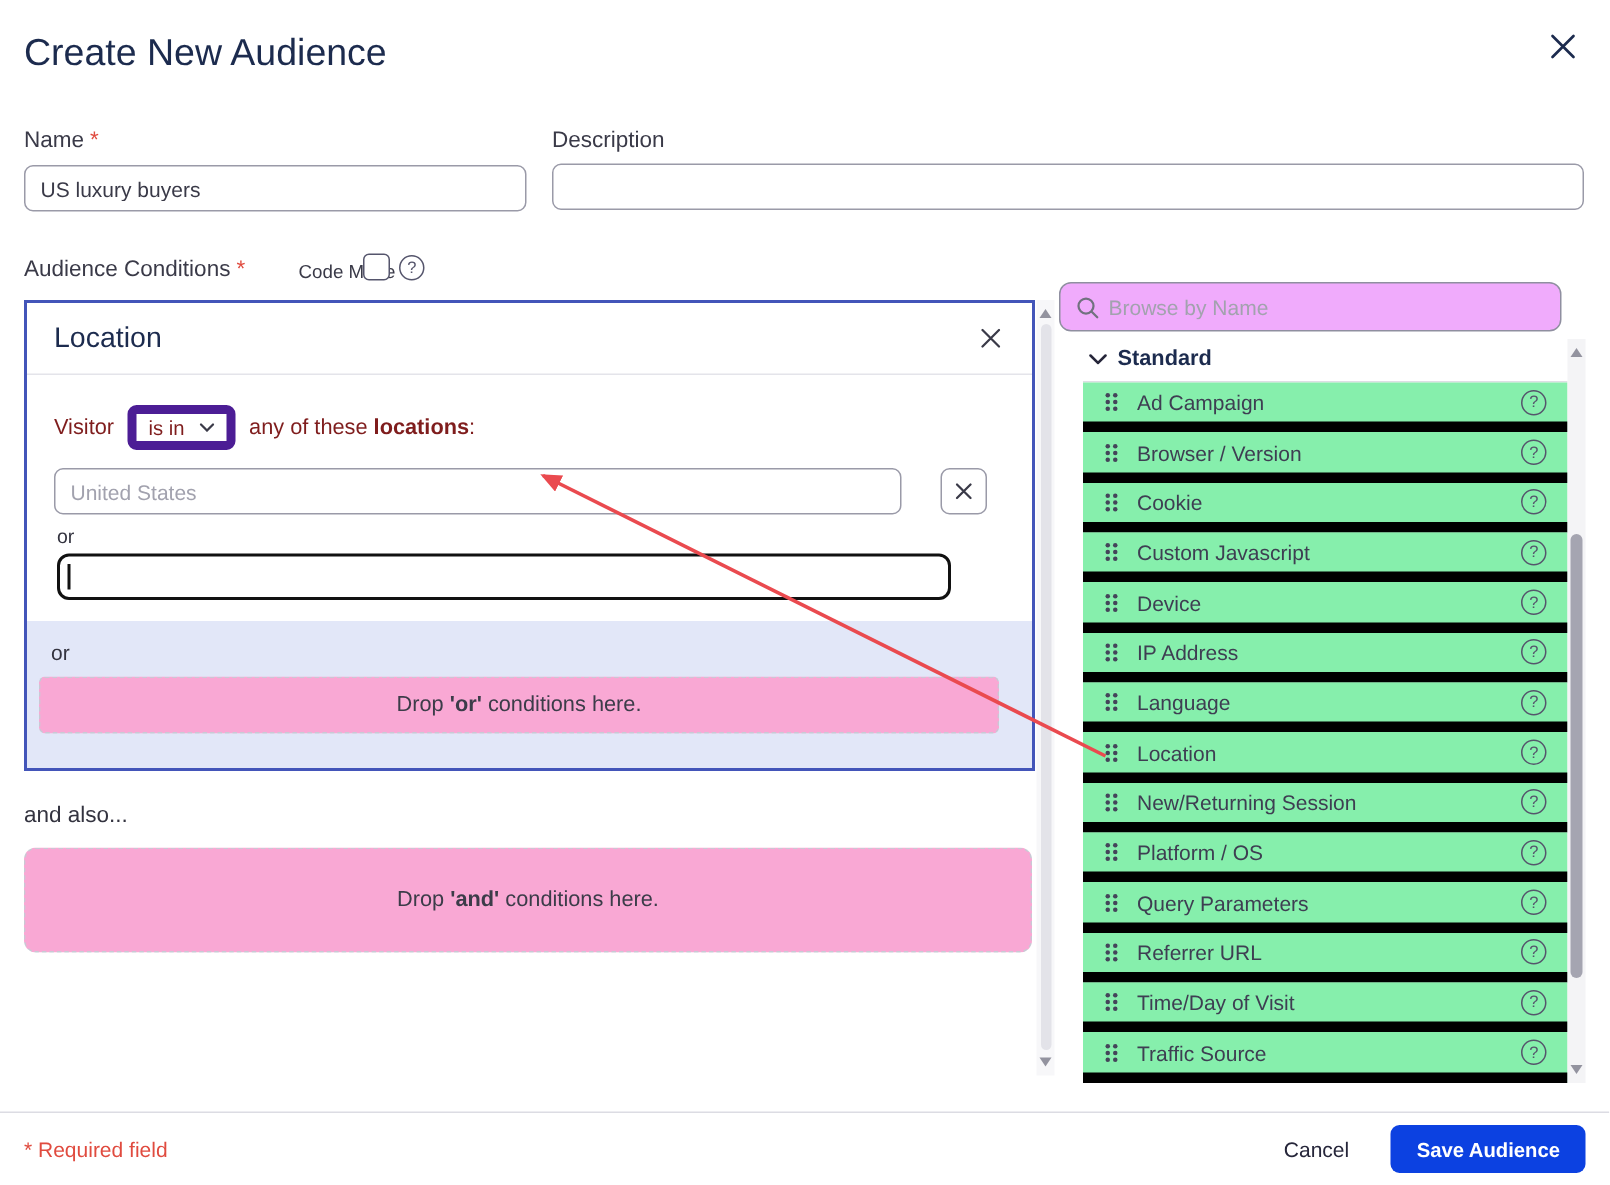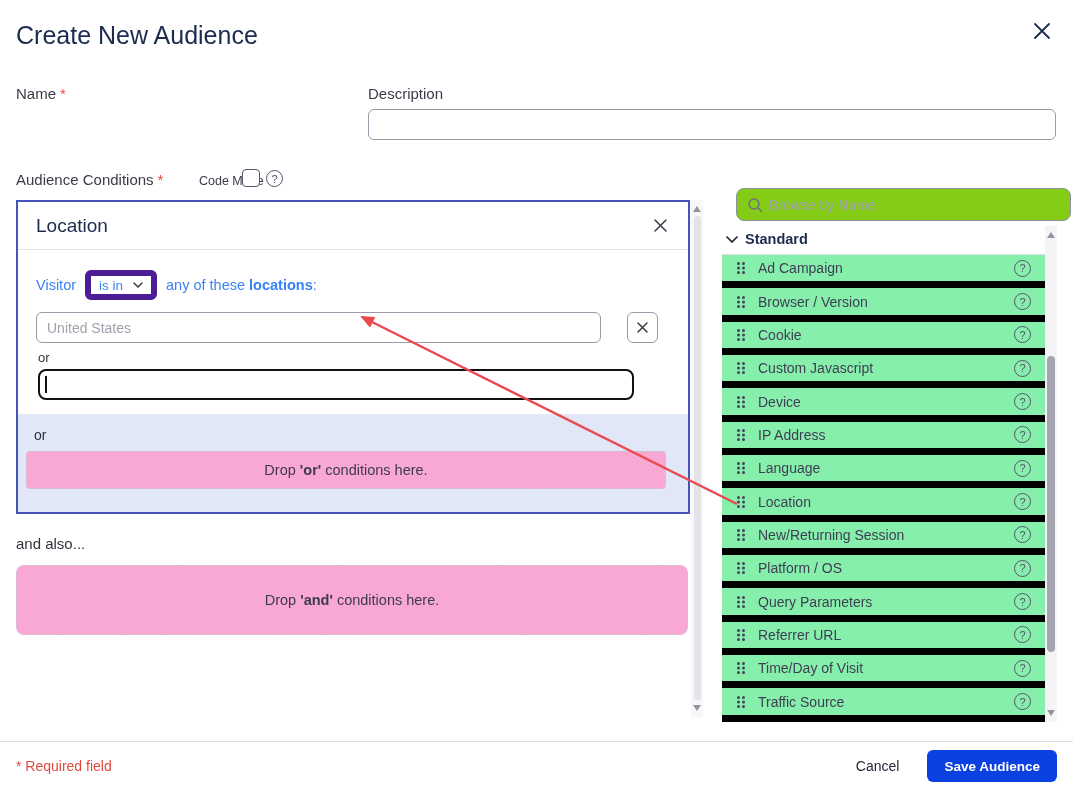--- a/index.html
+++ b/index.html
@@ -33,21 +33,21 @@
   .code-mode-help{position:absolute;left:266px;top:170px;}
 
   
   .builder{position:absolute;left:16px;top:200px;width:674px;height:314px;border:2px solid var(--panel-border,#4355b9);
            background:#fff;display:flex;flex-direction:column;}
   .card-header{height:48px;display:flex;align-items:center;padding:0 16px 0 18px;border-bottom:1px solid #e4e4ea;flex:none;}
   .card-title{font-size:19px;color:var(--title-navy,#1c2b4e);}
   .card-close{margin-left:auto;border:none;background:none;cursor:pointer;width:24px;height:24px;
               display:flex;align-items:center;justify-content:center;}
   .card-body{padding:20px 16px 14px 18px;flex:none;}
-  .clause-row{display:flex;align-items:center;font-size:14.5px;color:#3b82f6;}
+  .clause-row{display:flex;align-items:center;font-size:14.5px;color:#7f1d1d;}
   .select{margin:0 9px;width:72px;height:30px;border:6px solid #4c1d95;border-radius:6px;display:flex;align-items:center;
           padding:0 8px;font-size:13.5px;cursor:pointer;background:#fff;}
   .select .chev{margin-left:auto;display:flex;}
   .clause-text b{font-weight:700;}
   .value-row{display:flex;align-items:center;margin-top:12px;}
   .value-input{width:565px;height:31px;}
   .clear-btn{margin-left:26px;width:31px;height:31px;border:1px solid #9a9aa8;border-radius:6px;background:#fff;
              cursor:pointer;display:flex;align-items:center;justify-content:center;flex:none;}
   .small-or{margin:7px 0 4px 2px;font-size:13px;color:#33333f;}
   .focused-input{margin-left:2px;width:596px;height:31px;border:2px solid #111;border-radius:8px;display:flex;
@@ -68,22 +68,22 @@
   .left-scroll{left:691px;top:200px;width:12px;height:517px;}
   .right-scroll{left:1045px;top:226px;width:12px;height:496px;background:#f4f4f6;}
   .scroll-arrow{position:absolute;left:2px;width:0;height:0;border-left:4px solid transparent;border-right:4px solid transparent;}
   .scroll-arrow.up{top:6px;border-bottom:6px solid #93939f;}
   .scroll-arrow.down{bottom:6px;border-top:6px solid #93939f;}
   .scroll-thumb{position:absolute;border-radius:4px;}
   .left-scroll .scroll-thumb{left:2.5px;width:7px;top:16px;height:484px;background:#e3e3e9;}
   .right-scroll .scroll-thumb{left:2px;width:8px;top:130px;height:296px;background:#a5a5b1;}
 
   
-  .search-box{position:absolute;left:736px;top:188px;width:335px;height:33px;border:1px solid #8f8fa0;
-              border-radius:8px;background:#84cc16;}
+  .search-box{position:absolute;left:706px;top:188px;width:335px;height:33px;border:1px solid #8f8fa0;
+              border-radius:8px;background:#f0abfc;}
   .search-box input{position:absolute;left:32px;top:1px;width:295px;height:29px;border:none;outline:none;
                     font-size:14px;font-family:inherit;color:#3a3a48;background:transparent;}
   .search-box input::placeholder{color:#a2a2ae;}
   .search-icon{position:absolute;left:10px;top:8px;display:flex;}
   .palette-section{position:absolute;left:722px;top:224px;width:323px;height:31px;display:flex;align-items:center;
                    gap:7px;padding-left:4px;border-bottom:1px solid #dedee4;cursor:pointer;font-size:14.5px;
                    font-weight:600;color:var(--title-navy,#1c2b4e);}
   .palette-list{position:absolute;left:722px;top:255px;width:323px;}
   .palette-item{height:33.35px;display:flex;align-items:center;padding-left:14px;border-bottom:7px solid #000000;
                 font-size:14px;color:#3e3e52;cursor:grab;background:#86efac;}
@@ -111,20 +111,21 @@
 <div class="screen">
 
   <h1 class="title">Create New Audience</h1>
   <button class="close-btn">
     <svg width="18" height="18" viewBox="0 0 18 18">
         <path d="M2 2 L16 16 M16 2 L2 16" stroke="#1c2b4e" stroke-width="1.8" stroke-linecap="round" fill="none"></path>
       </svg>
   </button>
 
   <div class="field-label name-label"><span>Name</span><span class="req">*</span></div>
+  <input class="input name-input" value="US luxury buyers" style="">
 
   <div class="field-label desc-label">Description</div>
   <input class="input desc-input" value="" style="">
 
   <div class="cond-label"><span>Audience Conditions</span><span class="req">*</span></div>
   <div class="code-mode">Code Mode</div>
   <span class="checkbox"></span>
   <span class="help-circle code-mode-help">?</span>
 
   <div class="builder">

